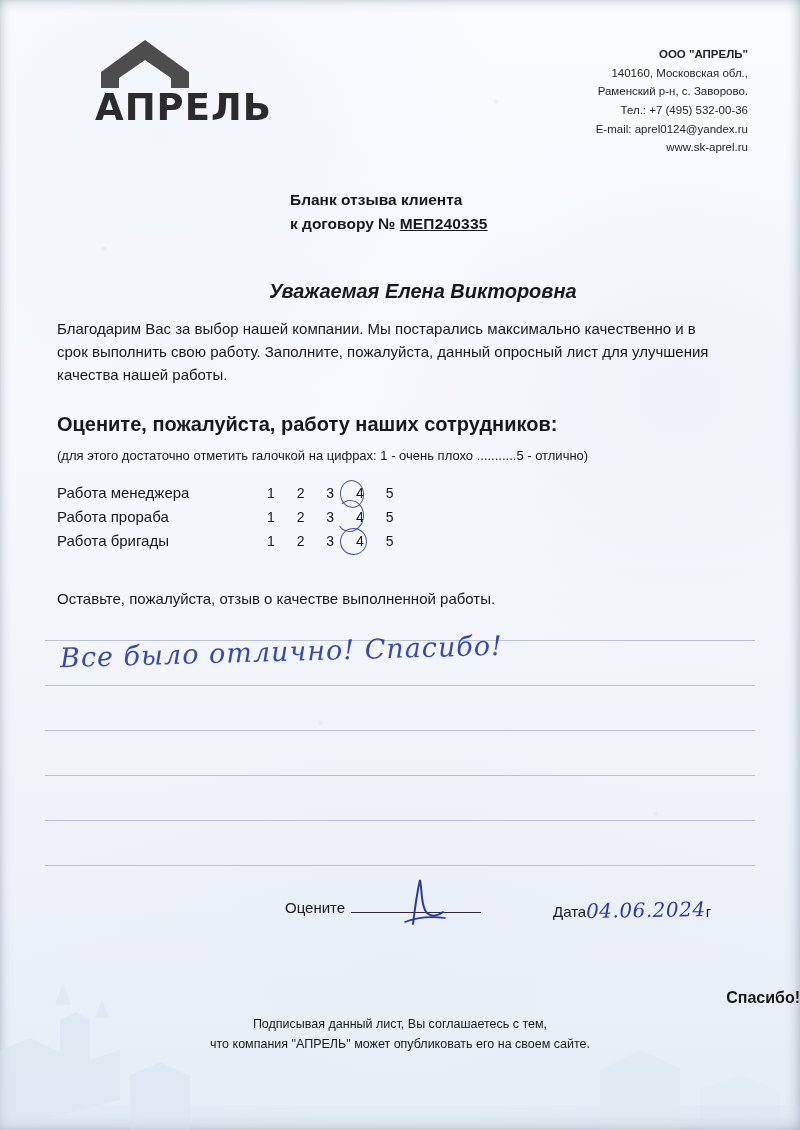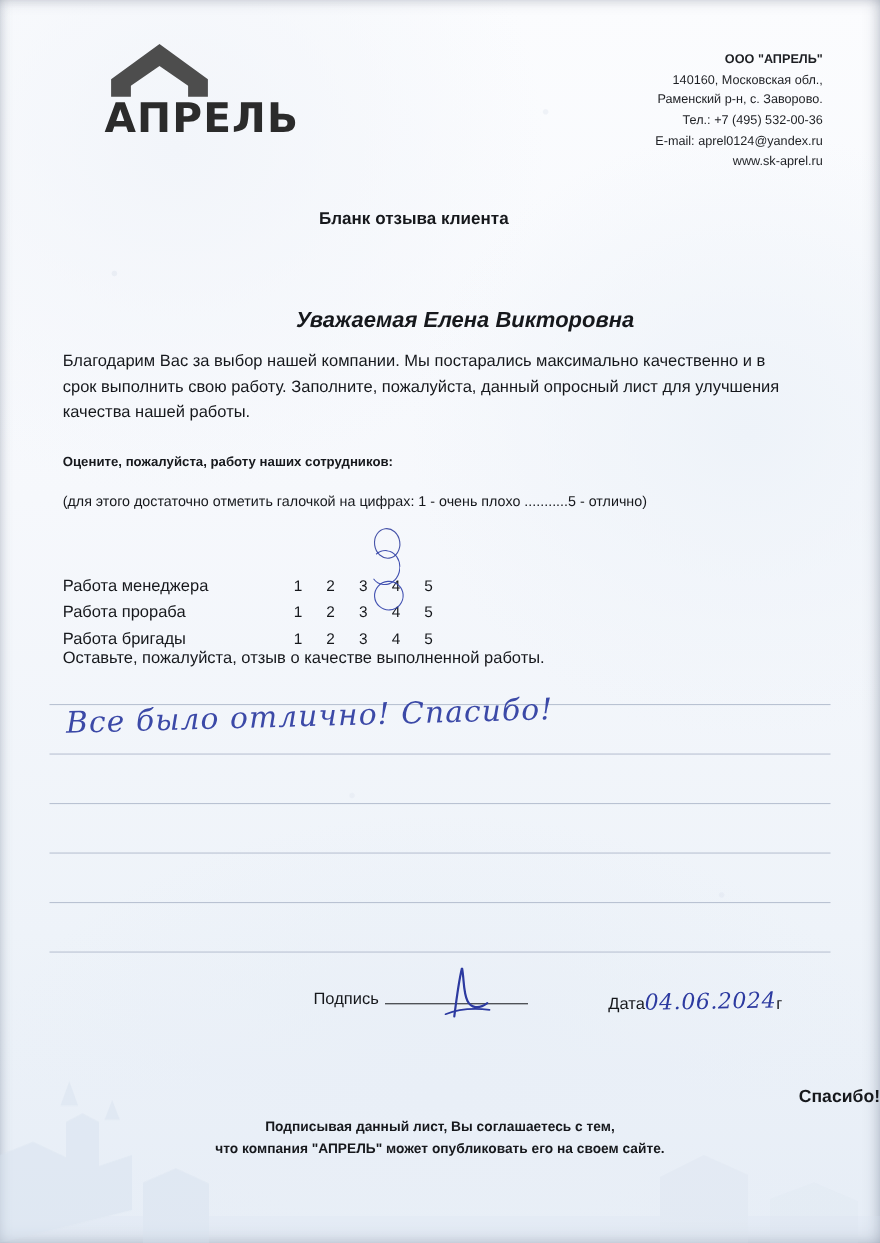--- a/index.html
+++ b/index.html
@@ -119,21 +119,21 @@
     top: 318px;
     width: 655px;
     font-size: 15px;
     line-height: 1.52;
   }
 
   .rate-heading {
     position: absolute;
     left: 57px;
     top: 413px;
-    font-size: 12px;
+    font-size: 20px;
     font-weight: bold;
   }
   .rate-note {
     position: absolute;
     left: 57px;
     top: 448px;
     font-size: 13px;
   }
 
   
@@ -141,21 +141,21 @@
     position: absolute;
     left: 57px;
     top: 484px;
     font-size: 15px;
   }
   .rating-row {
     display: flex;
     align-items: baseline;
     height: 24px;
   }
-  .rating-label { width: 210px; margin-top: 40px; }
+  .rating-label { width: 210px; }
   .rating-scale {
     letter-spacing: 9px;
     font-size: 14px;
   }
 
   
   .circle-mark {
     position: absolute;
     border: 1.6px solid #2e3ea8;
     border-radius: 50%;
@@ -238,21 +238,20 @@
     font-size: 16px;
     font-weight: bold;
   }
   .disclaimer {
     position: absolute;
     left: 0; right: 0;
     top: 1014px;
     text-align: center;
     font-size: 12.5px;
     line-height: 1.6;
-    font-weight: bold;
   }
 </style>
 </head>
 <body>
 
 <div class="scan">
   <div class="paper-noise"></div>
 
   <svg class="watermark" viewBox="0 0 800 230" preserveAspectRatio="none">
     <g fill="#d7e1ee" opacity="0.85">
@@ -279,20 +278,23 @@
       <div class="cname">ООО "АПРЕЛЬ"</div>
       <div>140160, Московская обл.,</div>
       <div>Раменский р-н, с. Заворово.</div>
       <div>Тел.: +7 (495) 532-00-36</div>
       <div>E-mail: aprel0124@yandex.ru</div>
       <div>www.sk-aprel.ru</div>
     </div>
 
     <div class="doc-title">
       <div>Бланк отзыва клиента</div>
+      <div>
+        <span>к договору № </span><span class="contract-no">МЕП240335</span>
+      </div>
     </div>
 
     <div class="salutation">Уважаемая Елена Викторовна</div>
 
     <div class="intro">Благодарим Вас за выбор нашей компании. Мы постарались максимально качественно и в срок выполнить свою работу. Заполните, пожалуйста, данный опросный лист для улучшения качества нашей работы.</div>
 
     <div class="rate-heading">Оцените, пожалуйста, работу наших сотрудников:</div>
     <div class="rate-note">(для этого достаточно отметить галочкой на цифрах: 1 - очень плохо ...........5 - отлично)</div>
 
     <div class="rating-table">
@@ -321,21 +323,21 @@
       <div class="wline"></div>
       <div class="wline"></div>
       <div class="wline"></div>
       <div class="wline"></div>
       <div class="wline"></div>
     </div>
 
     <div class="handwriting">Все было отлично! Спасибо!</div>
 
     <div class="sign-row">
-      <span>Подпись</span><span class="sign-line"></span>
+      <span>Оцените</span><span class="sign-line"></span>
     </div>
 
     <svg class="sig-scribble" width="70" height="60" viewBox="0 0 70 60">
       <path d="M18 52 C20 36 22 20 25 8 C27 18 26 30 30 38 C33 44 40 46 48 40" fill="none" stroke="#2c3aa0" stroke-width="2" stroke-linecap="round"></path>
       <path d="M10 50 C20 46 34 44 50 46" fill="none" stroke="#2c3aa0" stroke-width="1.6" stroke-linecap="round"></path>
     </svg>
 
     <div class="date-row">
       <span>Дата</span><span class="date-hand">04.06.2024</span><span>г</span>
     </div>

